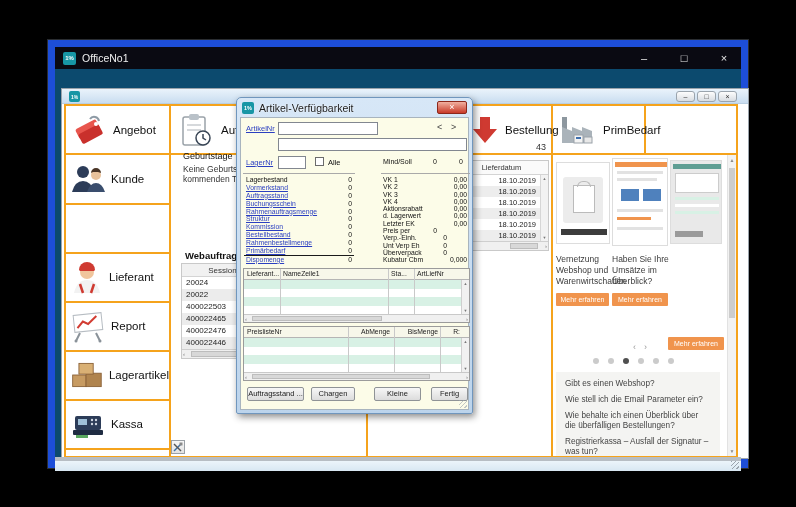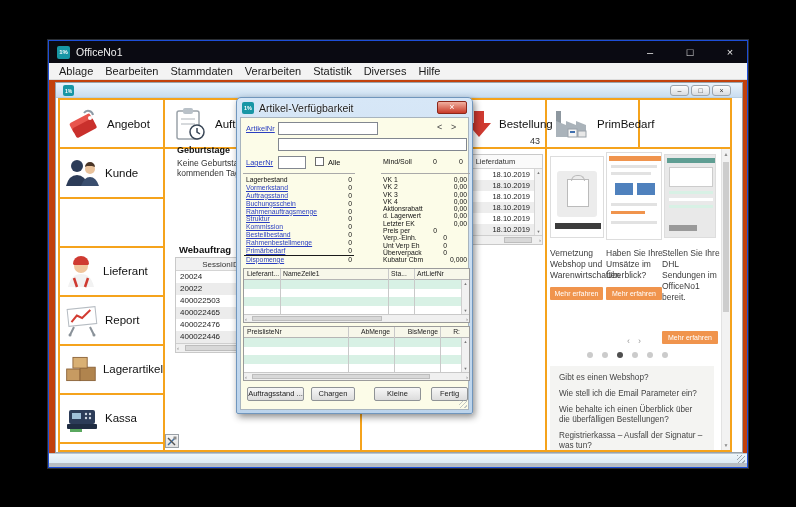--- a/index.html
+++ b/index.html
@@ -1,19 +1,19 @@
 <!DOCTYPE html>
 <html><head>
 <meta charset="utf-8">
 <style>
   *{box-sizing:border-box;margin:0;padding:0}
   html,body{width:796px;height:507px}
   body{background:#000;font-family:"Liberation Sans",sans-serif;position:relative;overflow:hidden}
   
-  .win{position:absolute;left:48px;top:40px;width:700px;height:428px;background:#c2410c;border:1px solid #1d4ed8;box-shadow:0 0 0 1px #2a2d31,3px 4px 10px rgba(0,0,0,.7)}
+  .win{position:absolute;left:48px;top:40px;width:700px;height:428px;background:#0c4a6e;border:7px solid #1d4ed8;box-shadow:0 0 0 1px #2a2d31,3px 4px 10px rgba(0,0,0,.7)}
   .titlebar{position:absolute;left:0;top:0;right:0;height:22px;background:#0a0a12;display:flex;align-items:center}
   .applogo{width:13px;height:13px;margin-left:8px;background:#1796a5;border-radius:2px;color:#fff;font-size:6px;font-weight:bold;display:flex;align-items:center;justify-content:center}
   .wtitle{color:#f0f0f0;font-size:10.5px;margin-left:6px}
   .wctrls{position:absolute;right:10px;top:0;height:22px;display:flex;align-items:center;gap:26px;color:#e8e8e8;font-size:11px}
   .wctrls span{cursor:default;width:14px;text-align:center}
   .menubar{position:absolute;left:0;top:22px;right:0;height:17px;background:#f3f3f3;border-bottom:1px solid #dcdcdc;display:flex;align-items:center;padding-left:4px}
   .menubar span{font-size:11px;color:#1a1a1a;padding:0 6px}
   
   .mdi{position:absolute;left:6px;top:41px;width:688px;height:371px;background:#fff;border:1px solid #9aa3ab}
   .mdihead{position:absolute;left:0;top:0;right:0;height:15px;background:linear-gradient(#eaf3fb,#c9ddf0);border-bottom:1px solid #b9cfe2}
@@ -25,21 +25,21 @@
   
   .content{position:absolute;left:2px;top:15px;width:674px;height:354px;background:#fff;border:2px solid #F5A31C}
   .ln{position:absolute;background:#F5A31C}
   
   .si{position:absolute;left:4px;width:99px;height:47px;display:flex;align-items:center;cursor:pointer}
   .si .silbl{font-size:11.5px;color:#111;margin-left:5px}
   .ticon{display:flex;align-items:center;cursor:pointer}
   .ticon .tlbl{font-size:11.5px;color:#111;margin-left:7px}
   .count43{position:absolute;left:418px;top:36px;width:62px;text-align:right;font-size:9px;color:#333}
   
-  .bd-title{position:absolute;left:117px;top:45px;font-size:9px;font-weight:bold;color:#111}
+  .bd-title{position:absolute;left:117px;top:45px;font-size:9px;font-weight:normal;color:#111}
   .bd-l1{position:absolute;left:117px;top:58px;font-size:8.5px;color:#333;white-space:nowrap}
   .bd-l2{position:absolute;left:117px;top:68px;font-size:8.5px;color:#333;white-space:nowrap}
   .wo-title{position:absolute;left:119px;top:144px;font-size:9.5px;font-weight:bold;color:#111}
   .wo-table{position:absolute;left:115px;top:157px;width:91px;border:1px solid #c9c9c9;background:#fff}
   .wo-head{height:13px;background:#f1f1f1;border-bottom:1px solid #d4d4d4;font-size:8px;color:#333;text-align:center;line-height:13px}
   .wo-row{height:12px;font-size:8px;color:#222;padding-left:4px;line-height:12px}
   .wo-row:nth-child(odd){background:#ececec}
   .hscroll{height:9px;background:#f0f0f0;border-top:1px solid #cfcfcf;position:relative}
   .hthumb{position:absolute;top:1px;height:6px;background:#d8d8d8;border:1px solid #bdbdbd}
   .sarrow{position:absolute;font-size:6px;color:#777;top:0;line-height:9px}
@@ -110,29 +110,20 @@
   <div class="titlebar">
     <div class="applogo">1%</div>
     <span class="wtitle">OfficeNo1</span>
     <div class="wctrls">
       <span>–</span>
       <span>□</span>
       <span>×</span>
     </div>
   </div>
 
-  <div class="menubar">
-    <span>Ablage</span>
-    <span>Bearbeiten</span>
-    <span>Stammdaten</span>
-    <span>Verarbeiten</span>
-    <span>Statistik</span>
-    <span>Diverses</span>
-    <span>Hilfe</span>
-  </div>
 
   <div class="mdi">
     <div class="mdihead">
       <div class="mlogo">1%</div>
       <div class="mbtn" style="right:53px">–</div>
       <div class="mbtn" style="right:32px">□</div>
       <div class="mbtn" style="right:11px">×</div>
     </div>
 
     <div class="content">
@@ -305,21 +296,20 @@
       <div class="thumb" style="left:604px;top:54px;width:52px;height:84px;background:#e9e9e9">
         <div style="position:absolute;left:2px;top:3px;width:48px;height:5px;background:#5f9e93"></div>
         <div style="position:absolute;left:4px;top:12px;width:44px;height:20px;background:#fff;border:1px solid #ccc"></div>
         <div style="position:absolute;left:4px;top:36px;width:44px;height:3px;background:#D8F1E5"></div>
         <div style="position:absolute;left:4px;top:43px;width:44px;height:3px;background:#fff"></div>
         <div style="position:absolute;left:4px;top:50px;width:44px;height:3px;background:#D8F1E5"></div>
         <div style="position:absolute;left:4px;bottom:6px;width:28px;height:6px;background:#9a9a9a"></div>
       </div>
       <div class="pcard" style="left:490px;top:148px;width:56px">Vernetzung Webshop und Warenwirtschaften</div>
       <div class="pcard" style="left:546px;top:148px;width:58px">Haben Sie Ihre Umsätze im Überblick?</div>
-      <div class="pcard" style="left:602px;top:148px;width:58px">Stellen Sie Ihre DHL Sendungen im OfficeNo1 bereit.</div>
       <div class="pbtn" style="left:490px;top:187px;width:53px">Mehr erfahren</div>
       <div class="pbtn" style="left:546px;top:187px;width:56px">Mehr erfahren</div>
       <div class="pbtn" style="left:602px;top:231px;width:56px">Mehr erfahren</div>
       <div class="pager"><span>‹</span><span>›</span></div>
       <div class="dots">
         <span class="dot"></span>
         <span class="dot"></span>
         <span class="dot active"></span>
         <span class="dot"></span>
         <span class="dot"></span>

